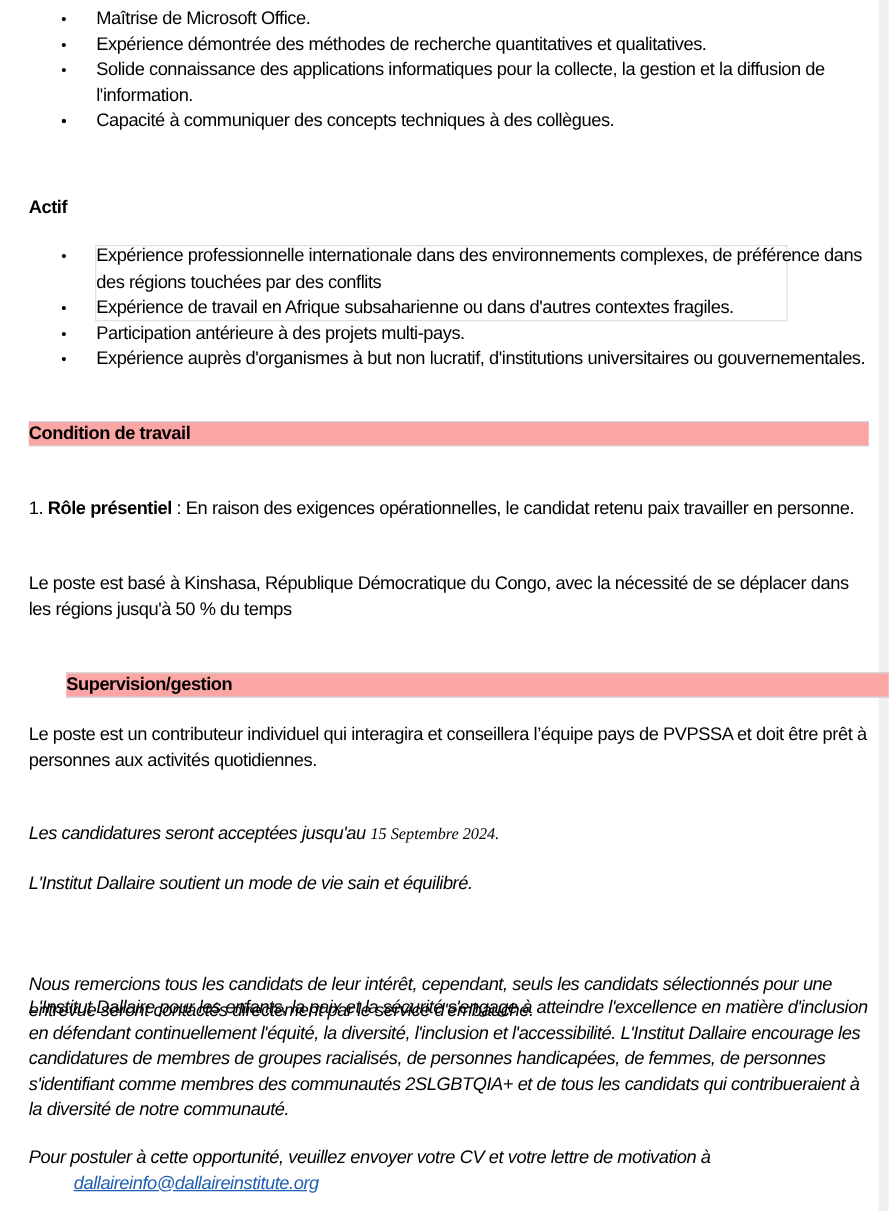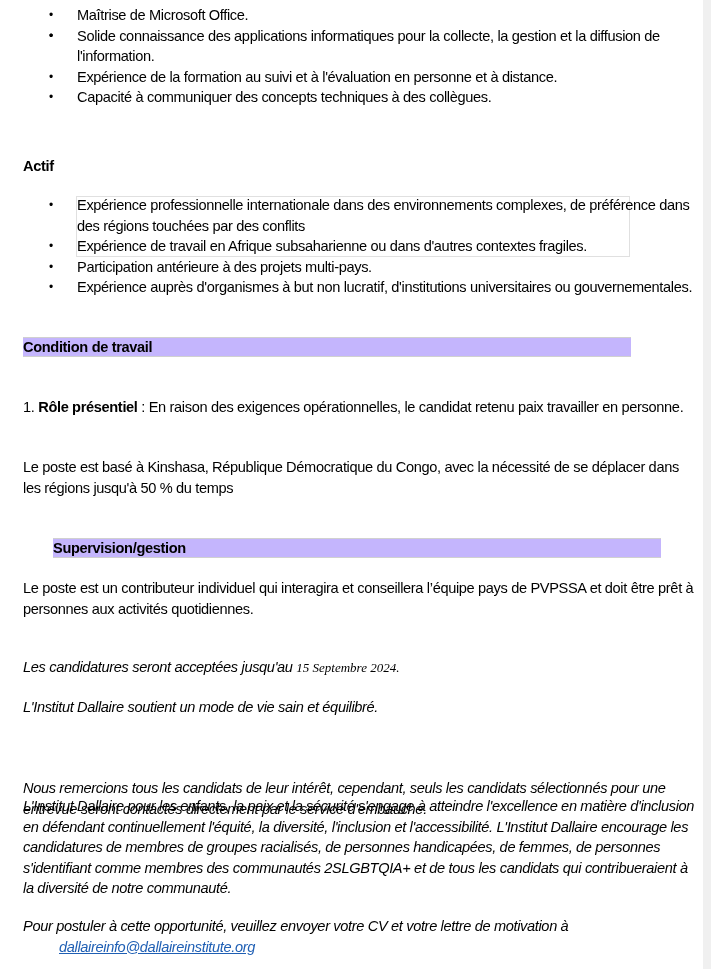--- a/index.html
+++ b/index.html
@@ -25,22 +25,22 @@
     position: absolute; left: 26px; top: 0; font-size: 12px;
   }
   .b1 { position: absolute; top: 5px; }
   .heading-actif { position: absolute; top: 156px; font-weight: bold; }
   .b2 { position: absolute; top: 195px; }
   .boxed {
     position: absolute; top: 196px; left: 53px; width: 552px; height: 59px;
     border: 1px solid #e0e0e0; pointer-events: none;
   }
   .section-band {
-    position: absolute; left: 0; width: 608px; height: 18px;
-    background: #c4b5fd;
+    position: absolute; left: 0; width: 672px; height: 18px;
+    background: #fca5a5;
     border-top: 1px solid #d0d0d0; border-bottom: 1px solid #d0d0d0;
     font-weight: bold; line-height: 18px;
   }
   .band1 { top: 337px; }
   .band2 { top: 538px; margin-left: 30px; }
   .p { position: absolute; left: 0; width: 672px; }
   .p1 { top: 397px; }
   .p2 { top: 457px; }
   .p3 { top: 578px; }
   .p4 { top: 657px; font-style: italic; }
@@ -53,23 +53,23 @@
 </style>
 </head>
 <body>
 
 <div class="right-strip"></div>
 
 <div class="page">
 
   <ul class="b1">
     <li><span class="bullet">•</span><span>Maîtrise de Microsoft Office.</span></li>
+    <li><span class="bullet">•</span><span>Expérience démontrée des méthodes de recherche quantitatives et qualitatives.</span></li>
+    <li><span class="bullet">•</span><span>Solide connaissance des applications informatiques pour la collecte, la gestion et la diffusion de l'information.</span></li>
     <li><span class="bullet">•</span></li>
-    <li><span class="bullet">•</span><span>Solide connaissance des applications informatiques pour la collecte, la gestion et la diffusion de l'information.</span></li>
-    <li><span class="bullet">•</span><span>Expérience de la formation au suivi et à l'évaluation en personne et à distance.</span></li>
     <li><span class="bullet">•</span><span>Capacité à communiquer des concepts techniques à des collègues.</span></li>
   </ul>
 
   <div class="heading-actif">Actif</div>
 
   <div class="boxed"></div>
   <ul class="b2">
     <li><span class="bullet">•</span><span>Expérience professionnelle internationale dans des environnements complexes, de préférence dans des régions touchées par des conflits</span></li>
     <li><span class="bullet">•</span><span>Expérience de travail en Afrique subsaharienne ou dans d'autres contextes fragiles.</span></li>
     <li><span class="bullet">•</span><span>Participation antérieure à des projets multi-pays.</span></li>

